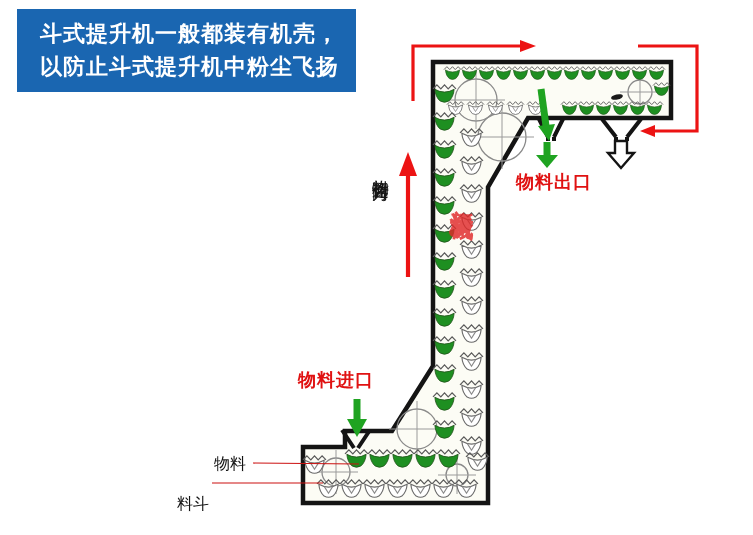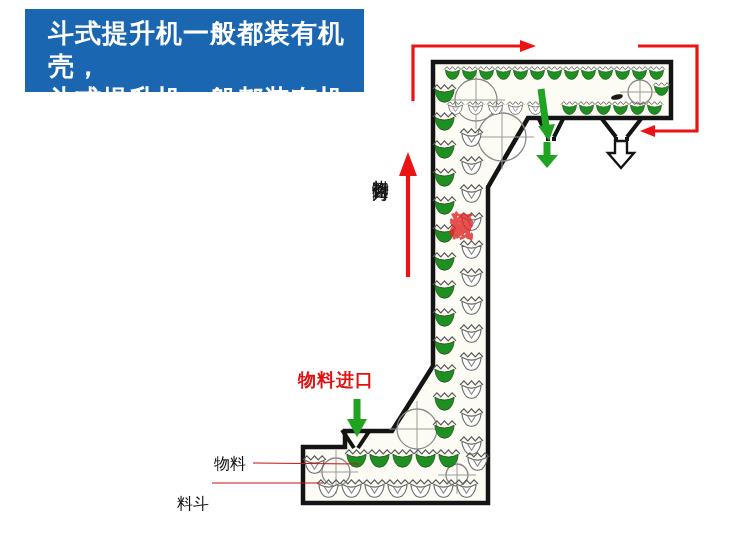--- a/index.html
+++ b/index.html
@@ -3,23 +3,23 @@
 <meta charset="utf-8">
 <style>
   html,body{margin:0;padding:0;background:#ffffff;}
   .stage{
     position:relative;width:753px;height:535px;background:#ffffff;overflow:hidden;
     font-family:"Liberation Sans", sans-serif;
   }
   .stage svg{position:absolute;left:0;top:0;}
   
   .info-box{
-    position:absolute;left:25px;top:9px;width:339px;height:83px;
+    position:absolute;left:17px;top:9px;width:339px;height:83px;
     background:var(--info_box_bg);color:var(--info_box_text);
-    font-size:26px;font-weight:bold;line-height:33px;
+    font-size:22px;font-weight:bold;line-height:33px;
     padding:8px 0 0 23px;box-sizing:border-box;letter-spacing:1px;
   }
   
   .lbl{position:absolute;white-space:nowrap;}
   .flow-dir{
     left:369px;top:166px;height:125px;
     writing-mode:vertical-rl;text-orientation:upright;
     font-size:17px;letter-spacing:1px;color:#151515;
   }
   .red-lbl{font-size:18px;font-weight:bold;color:var(--label_red);letter-spacing:1px;}
@@ -205,21 +205,22 @@
     </g>
 
     <path class="white-arrow" d="M615,141 H627 V153 H634 L621,168 L608,153 H615 Z"></path>
 
     <path class="leader" d="M253,463 L359,464"></path>
     <path class="leader" d="M212,483 L323,483"></path>
   </svg>
 
   <div class="info-box">
     <div>斗式提升机一般都装有机壳，</div>
-    <div>斗式提升机一般都装有机壳</div>
+    <div>以防止斗式提升机中粉尘飞扬</div>
   </div>
 
   <div class="lbl flow-dir">物料运作方向</div>
+  <div class="lbl red-lbl outlet-lbl">物料出口</div>
   <div class="lbl red-lbl inlet-lbl">物料进口</div>
   <div class="lbl small-lbl material-lbl">物料</div>
   <div class="lbl small-lbl hopper-lbl">料斗</div>
   <div class="lbl watermark">新乡大汉机械</div>
 </div>
 
 </body></html>

